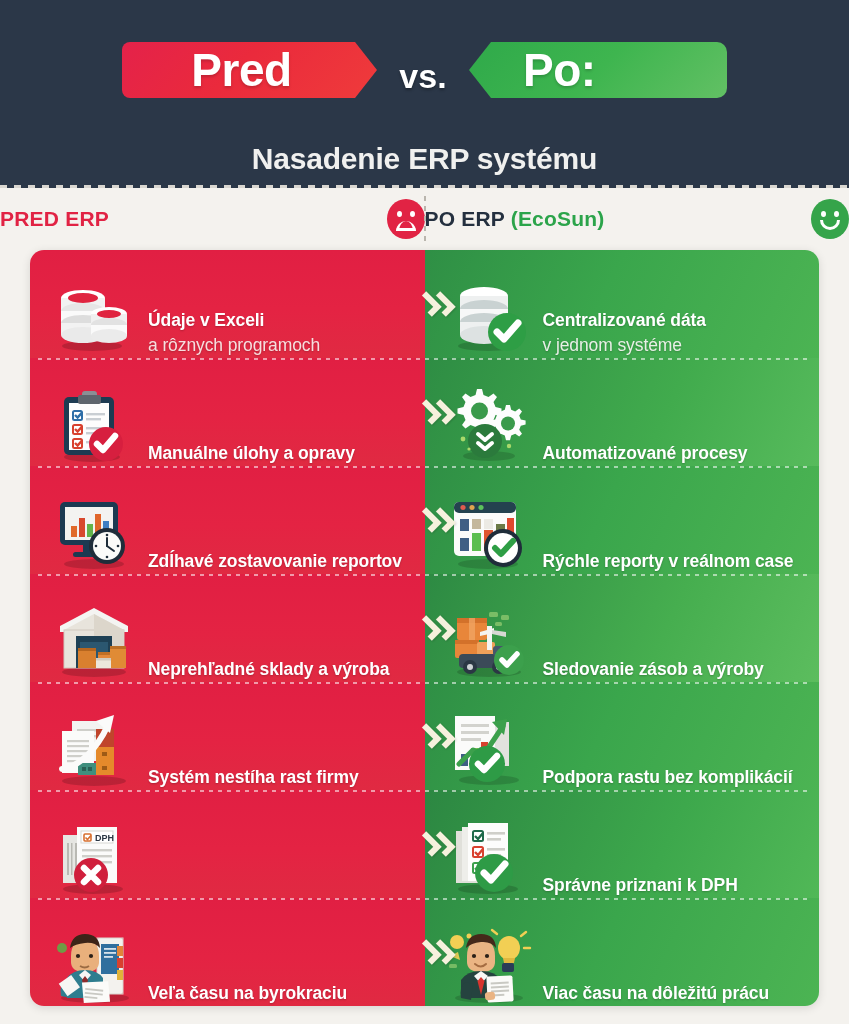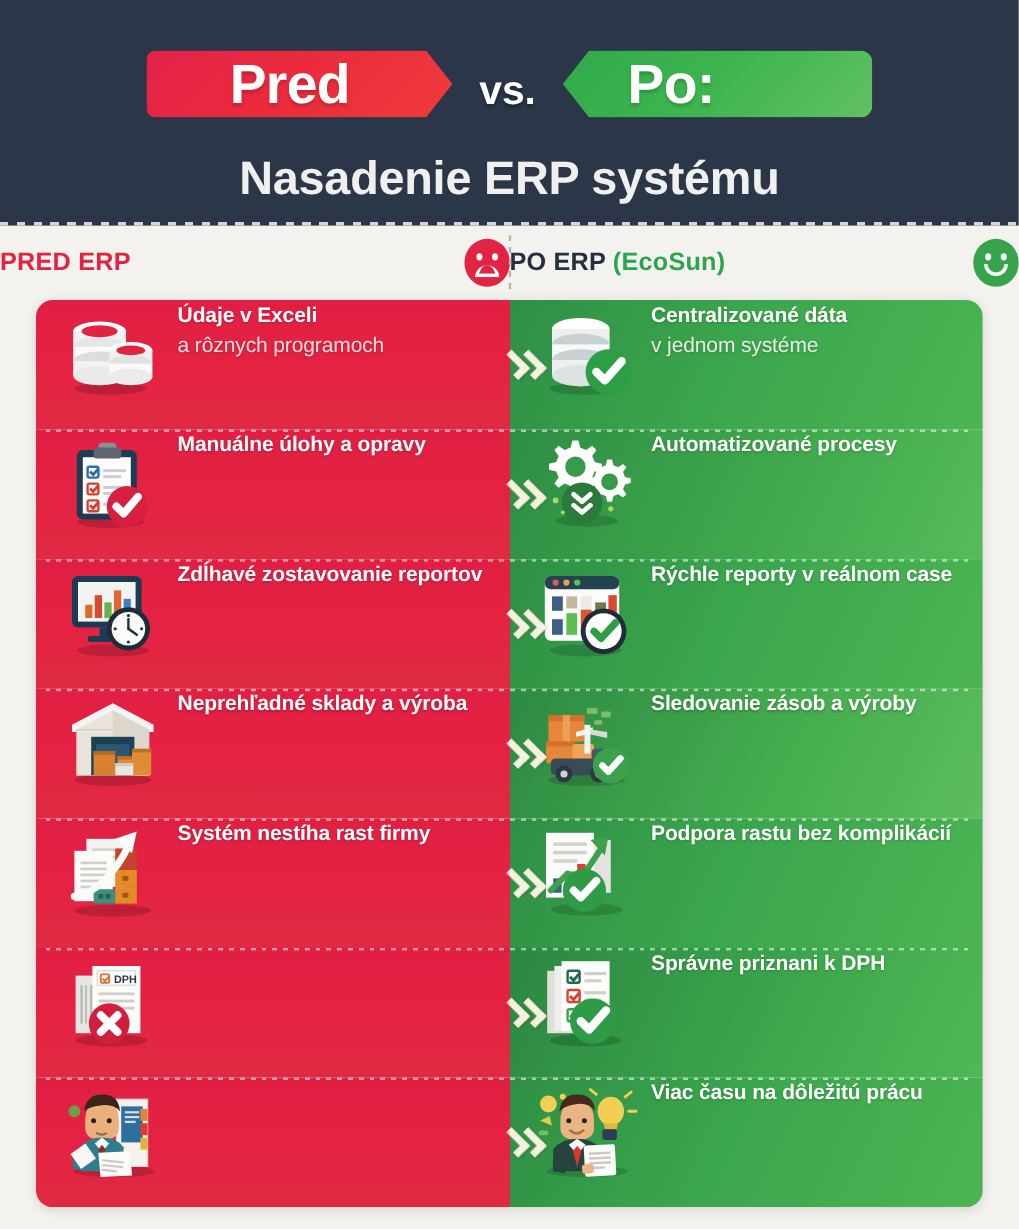--- a/index.html
+++ b/index.html
@@ -58,22 +58,22 @@
     justify-content: flex-start;
     padding-left: 54px;
     text-align: center;
   }
   .ribbon-po .ribbon-text {
     color: #ffffff; font-size: 46px; font-weight: bold;
     letter-spacing: -0.5px;
     text-shadow: 0 2px 3px rgba(0,0,0,0.18);
   }
   .subtitle {
-    margin-top: 18px;
-    color: #f0f0ef; font-size: 39px; font-weight: bold;
+    margin-top: 32px;
+    color: #f0f0ef; font-size: 30px; font-weight: bold;
     letter-spacing: -0.2px;
   }
   .header-dash {
     position: absolute; left: 0; bottom: 0;
     width: 849px; height: 3px;
     background-image: repeating-linear-gradient(to right,#d9d6d0 0 7px,transparent 7px 14px);
   }
 
   
   .col-headers {
@@ -134,21 +134,21 @@
     height: 108px;
     position: relative;
   }
   .row + .row::before {
     content: ""; position: absolute; left: 8px; right: 8px; top: 0; height: 2px;
     background-image: repeating-linear-gradient(to right,rgba(255,255,255,0.55) 0 4px,transparent 4px 9px);
     z-index: 3;
   }
   .cell {
     width: 394.5px; height: 100%;
-    display: flex; align-items: flex-start;
+    display: flex; align-items: flex-end;
     position: relative;
     padding-left: 18px;
   }
   .cell-bad  { background: linear-gradient(180deg,#e11f43 0%,#e42343 55%,#e02a42 100%); }
   .cell-good { background: linear-gradient(115deg,#2f8f45 0%,#3aa64c 45%,#4cb453 100%); }
   .row:nth-child(2) .cell-good { background: linear-gradient(115deg,#2e8d44 0%,#41ab4d 60%,#57bb5c 100%); }
   .row:nth-child(4) .cell-good { background: linear-gradient(115deg,#2d8a43 0%,#46ae4f 60%,#5cbd5e 100%); }
   .row:nth-child(6) .cell-good { background: linear-gradient(115deg,#2c8742 0%,#3da84c 60%,#51b857 100%); }
 
   .icon-box {
@@ -645,20 +645,21 @@
  <path d="M14 58 q-6 6 -4 16 l10 2 l2 -16 z" fill="#2e7d8f"></path>
  <path d="M8 60 l14 -6 l6 14 l-14 6 z" fill="#f6f6f4" transform="rotate(-12 16 62)"></path>
  <path d="M30 62 l26 -4 l4 20 l-26 4 z" fill="#fbfbf9" transform="rotate(6 44 70)"></path>
  <g fill="#c9c9c3" transform="rotate(6 44 70)">
               <rect x="34" y="67" width="18" height="1.8"></rect>
               <rect x="34" y="71" width="18" height="1.8"></rect>
               <rect x="34" y="75" width="13" height="1.8"></rect>
             </g>
           </svg>
         </span>
+      <span class="label">Veľa času na byrokraciu</span>
 
     <span class="arrow">
       <span class="arrow-wrap">
             <span class="chev"></span>
             <span class="chev"></span>
           </span>
     </span>
     </div>
      <div class="cell cell-good">
       <span class="icon-box">

